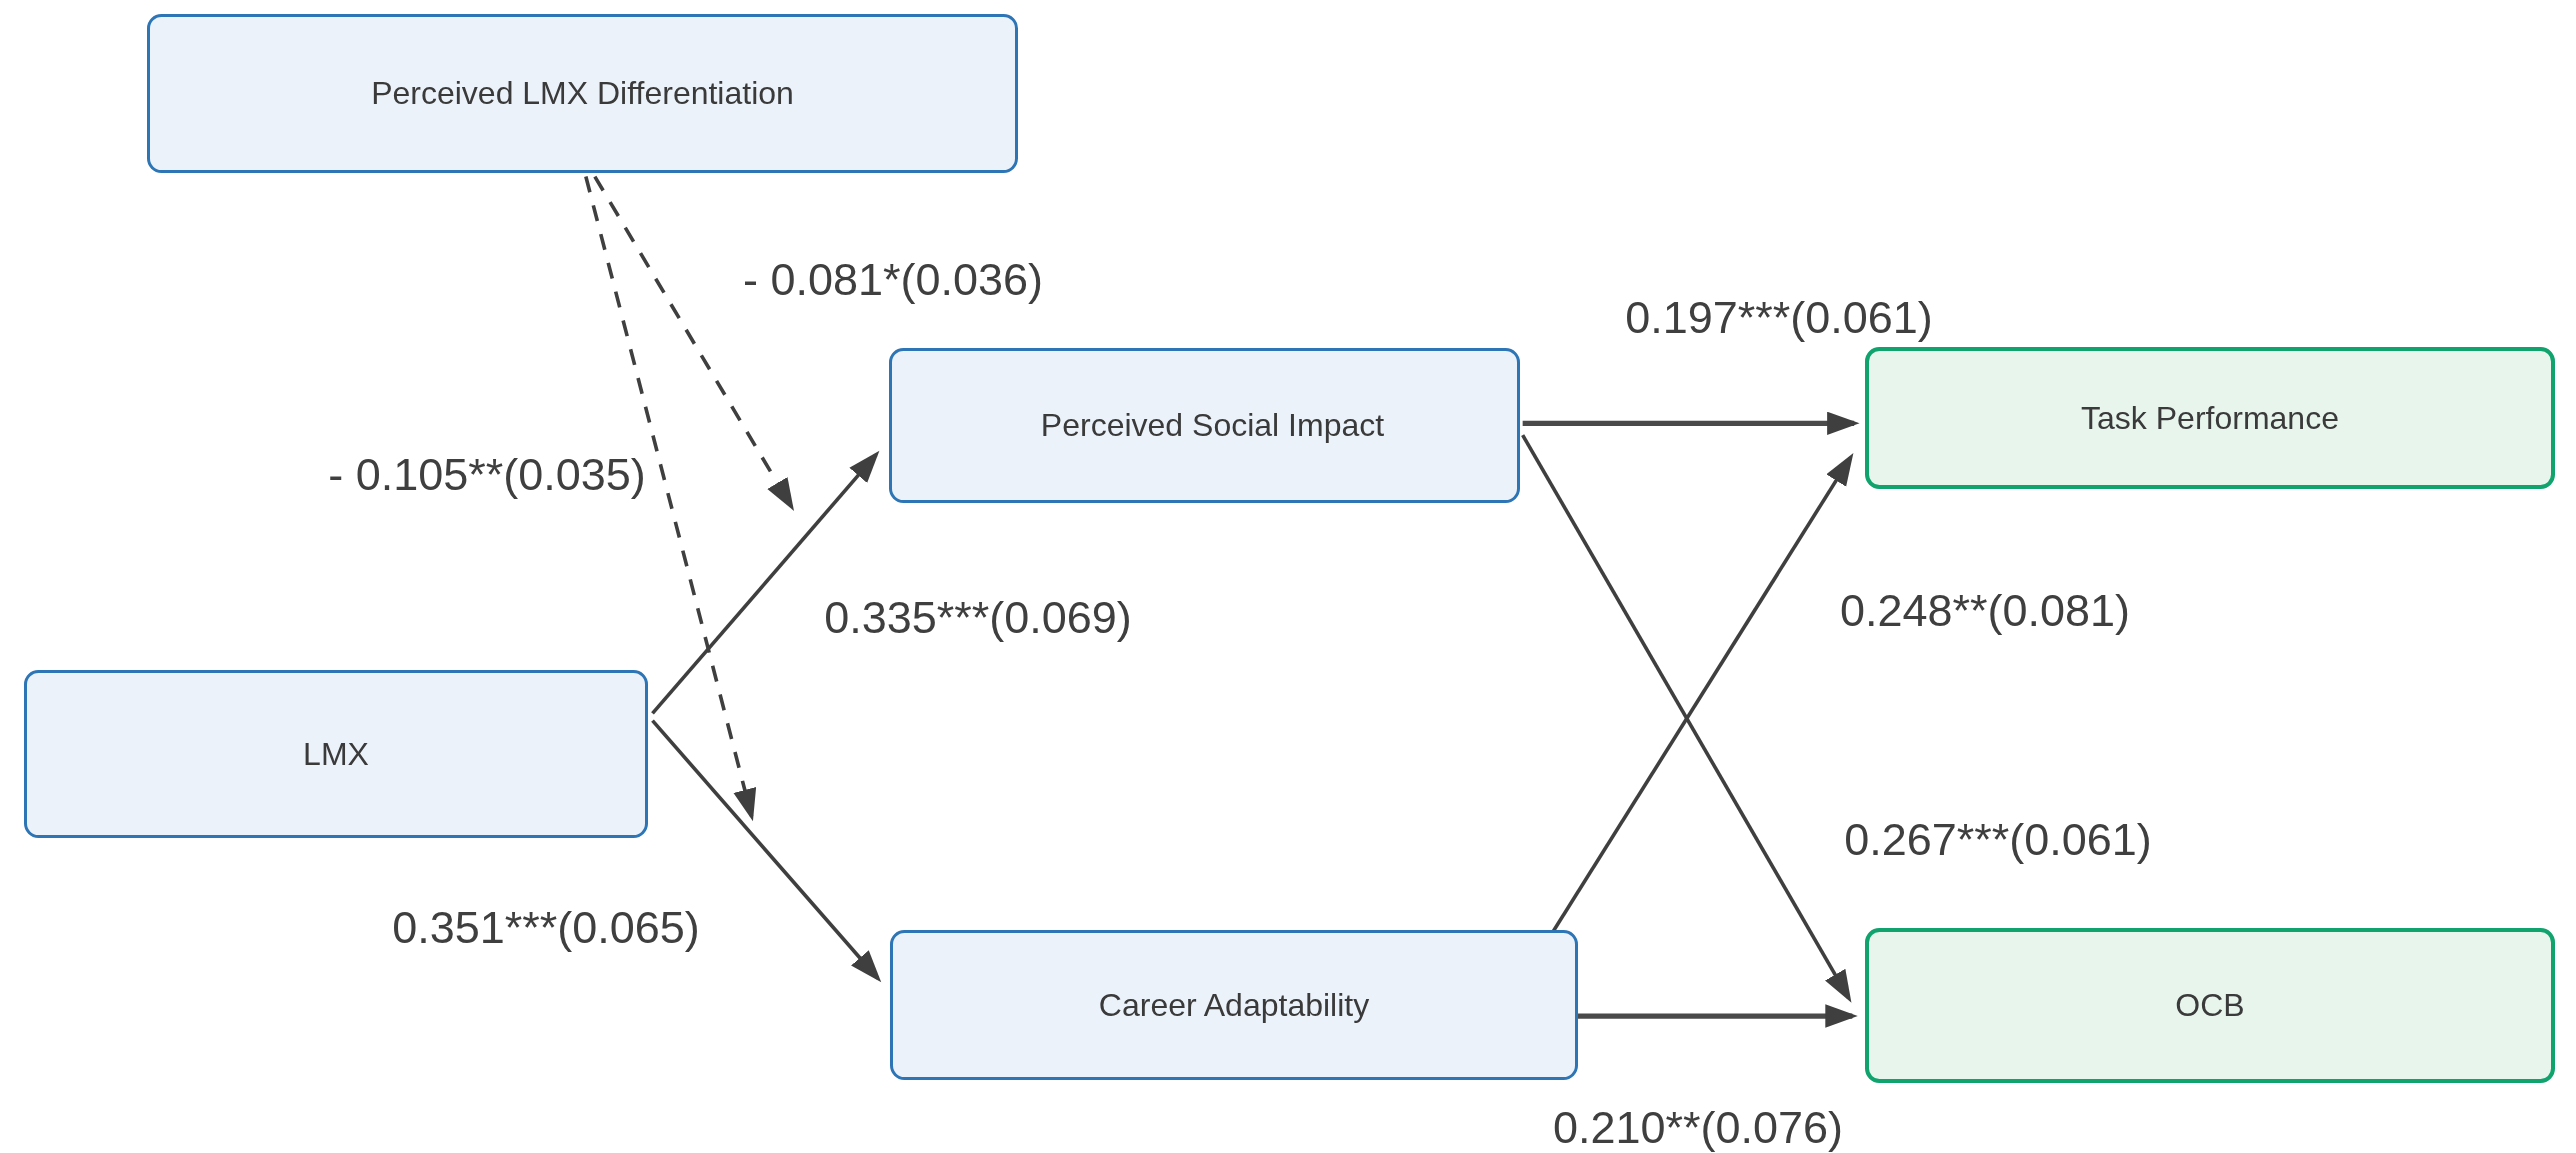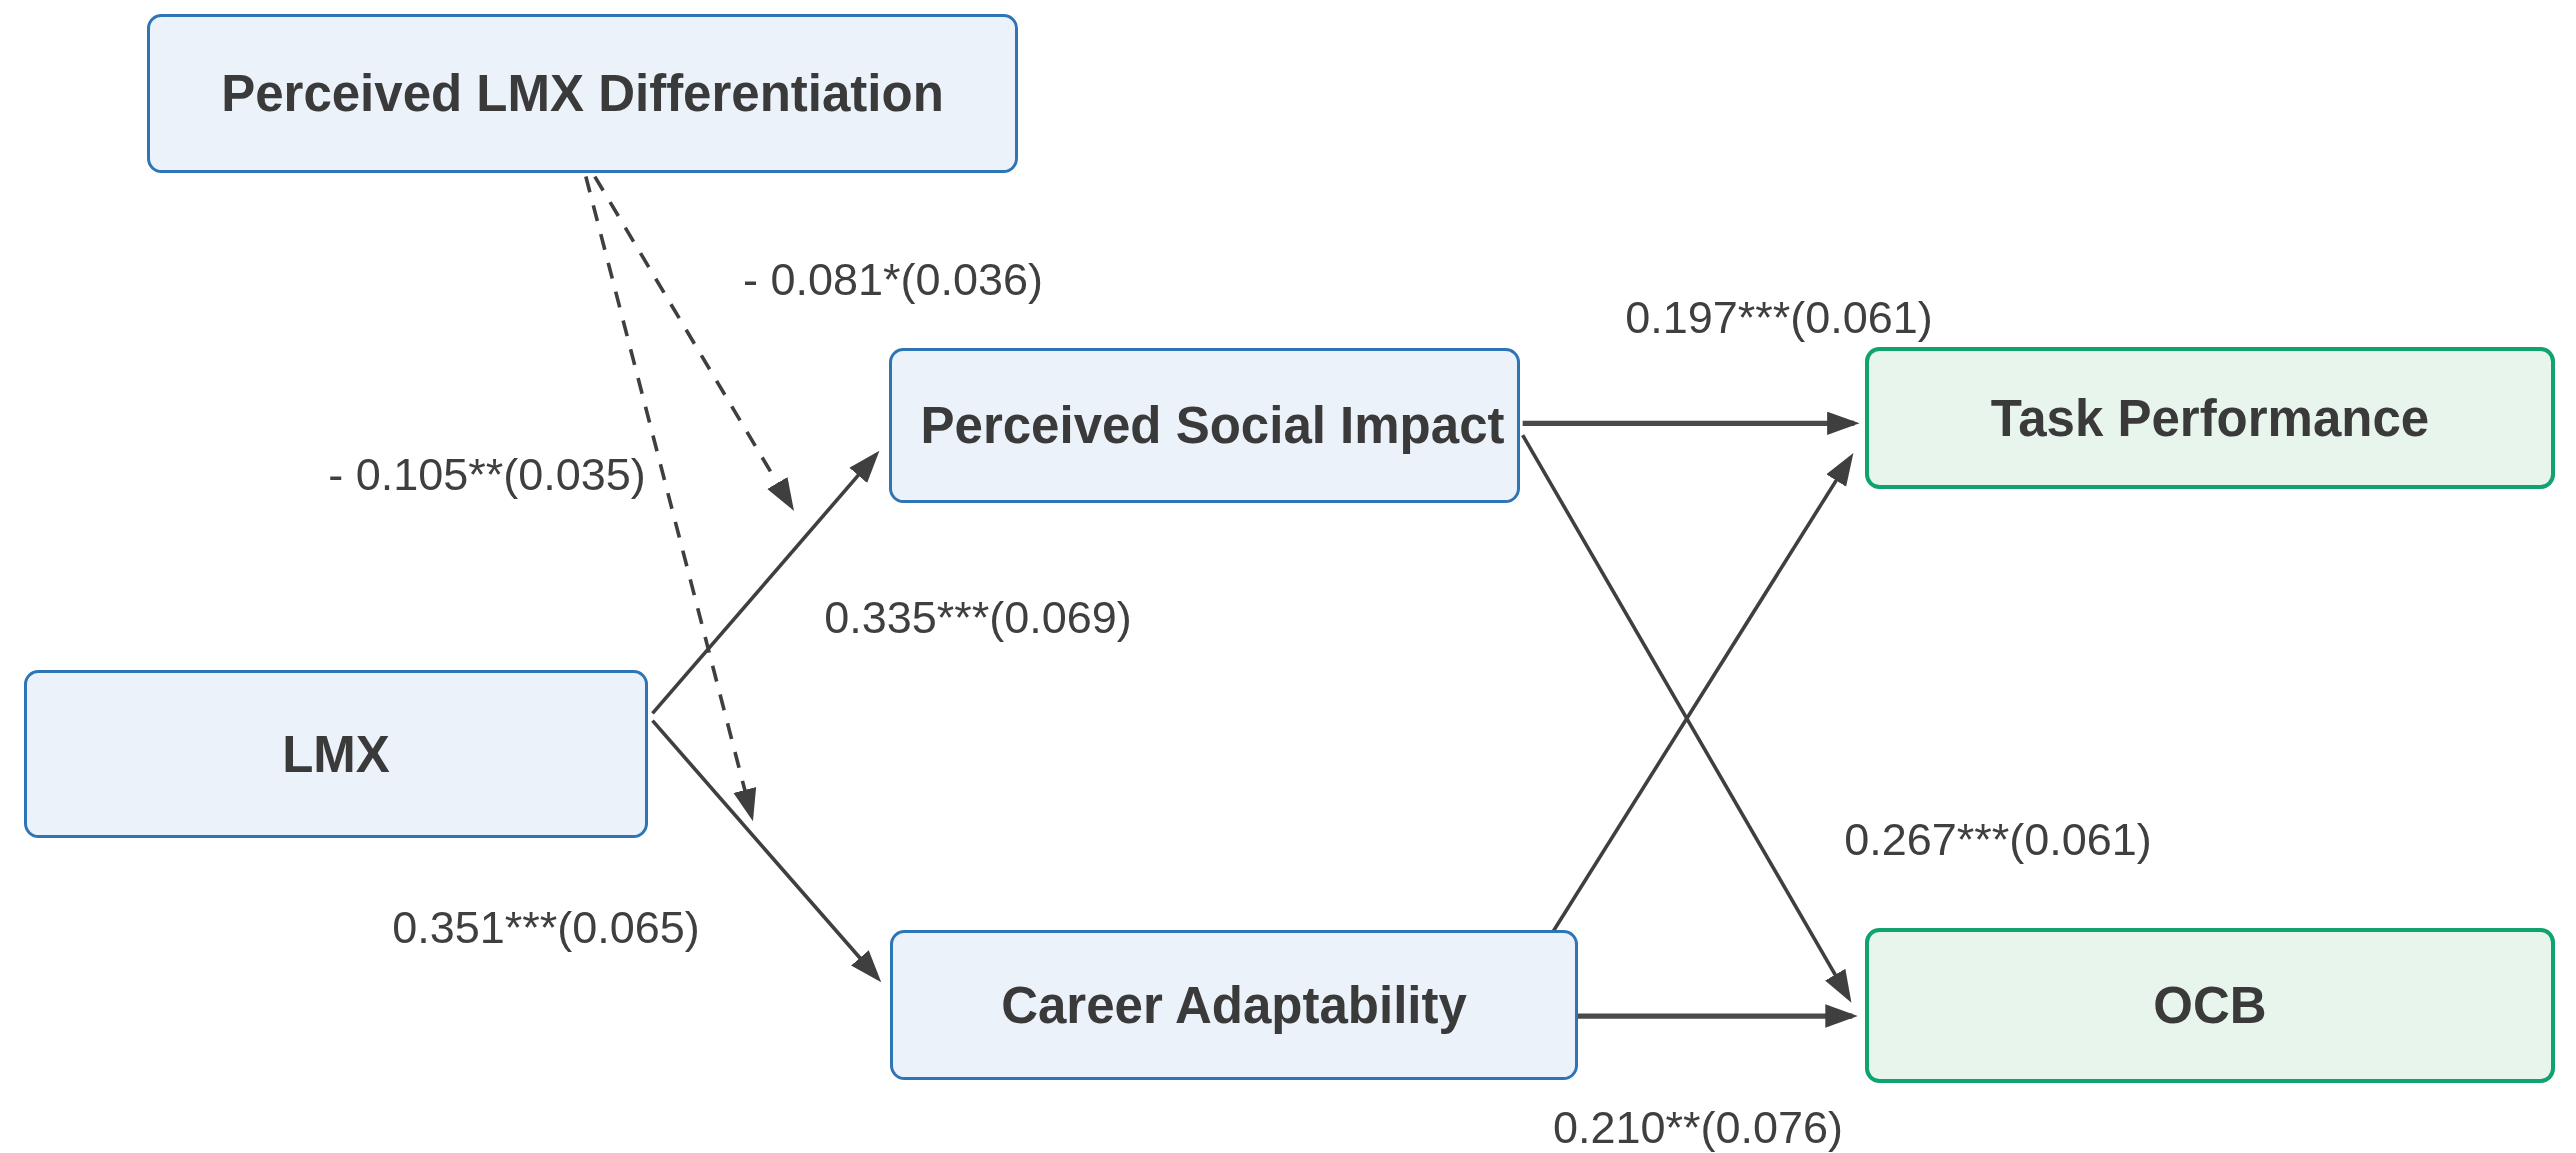--- a/index.html
+++ b/index.html
@@ -15,26 +15,25 @@
     position: absolute;
     left: 0; top: 0;
     width: 2576px; height: 1153px;
   }
   .node {
     position: absolute;
     display: flex;
     align-items: center;
     justify-content: center;
     border-radius: 14.4px;
-    font-size: 51px;
+    font-size: 32px;
     color: #3a3a3a;
     text-align: center;
     box-sizing: border-box;
     white-space: nowrap;
-    font-weight: bold;
   }
   .node-blue {
     background: #EBF2FA;
     border: 3.6px solid #2E75B5;
   }
   .node-green {
     background: #E7F5ED;
     border: 4.5px solid #10A36E;
   }
   .edge-label {
@@ -89,19 +88,20 @@
   <div class="edge-label" style="left:893px; top:280px;">- 0.081*(0.036)</div>
 
   <div class="edge-label" style="left:487px; top:475px;">- 0.105**(0.035)</div>
 
   <div class="edge-label" style="left:978px; top:618px;">0.335***(0.069)</div>
 
   <div class="edge-label" style="left:546px; top:928px;">0.351***(0.065)</div>
 
   <div class="edge-label" style="left:1779px; top:318px;">0.197***(0.061)</div>
 
+  <div class="edge-label" style="left:1985px; top:611px;">0.248**(0.081)</div>
 
   <div class="edge-label" style="left:1998px; top:840px;">0.267***(0.061)</div>
 
   <div class="edge-label" style="left:1698px; top:1128px;">0.210**(0.076)</div>
 
 </div>
 
 
 </body></html>

